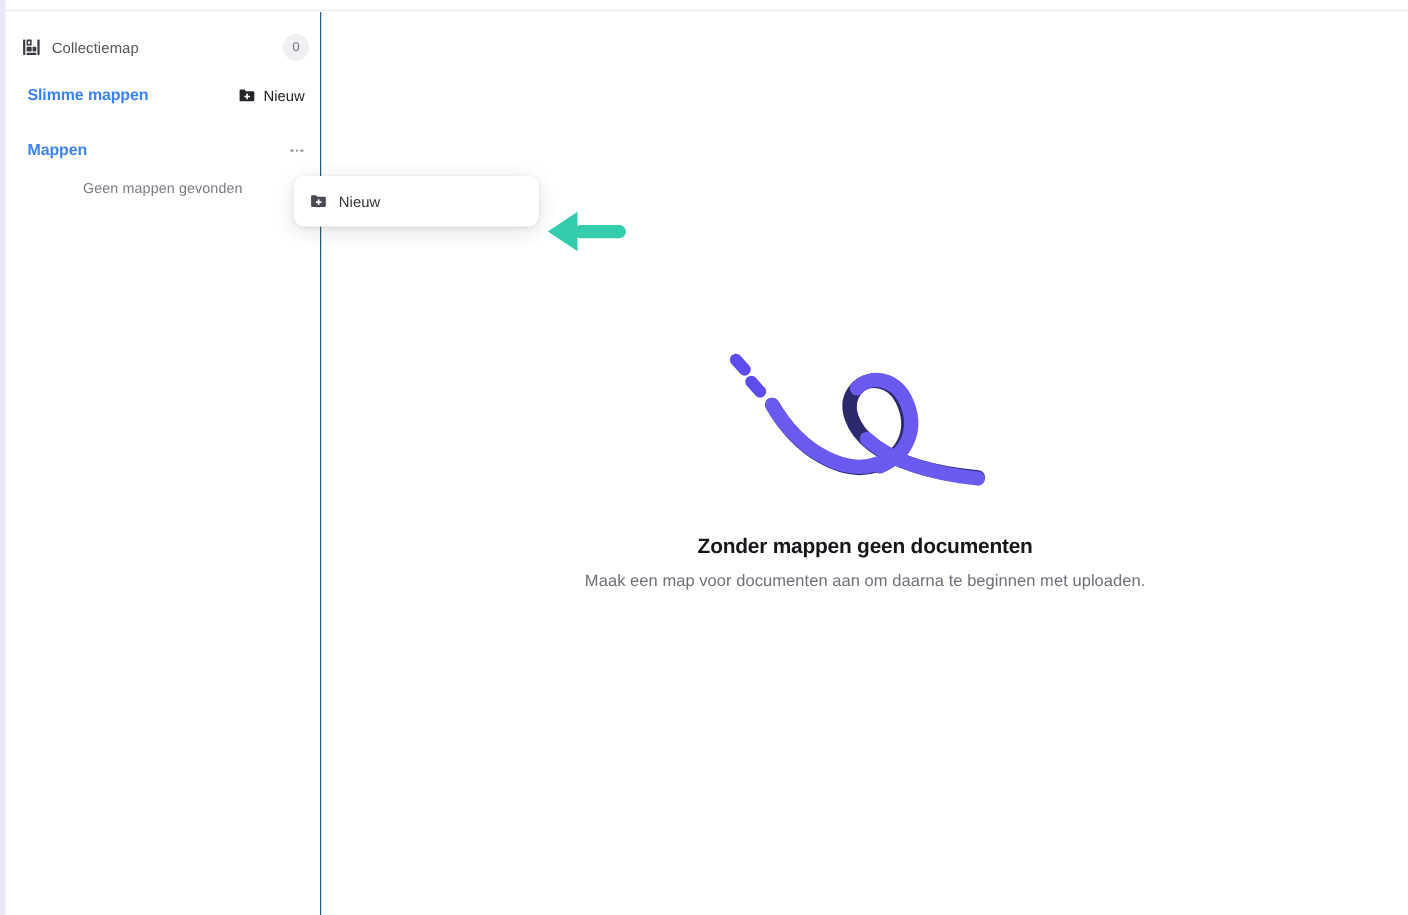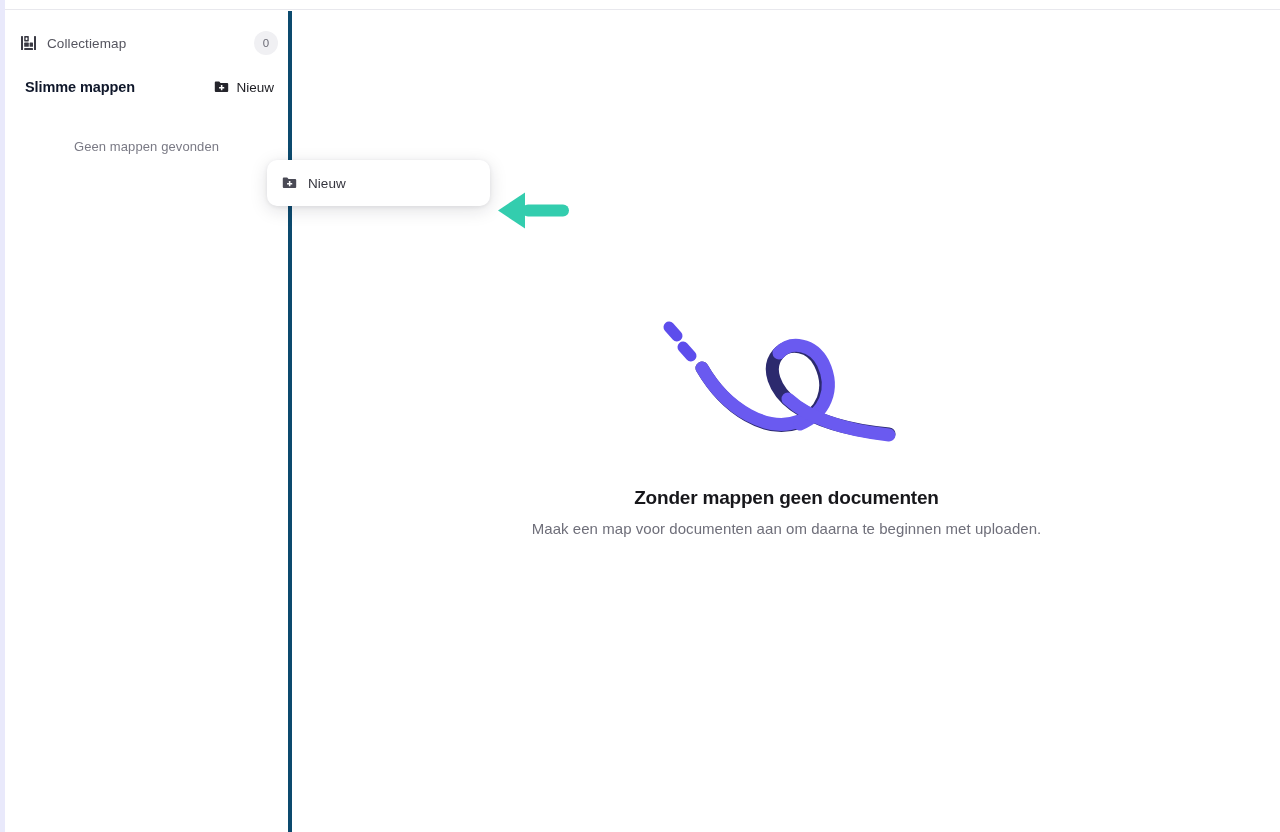--- a/index.html
+++ b/index.html
@@ -39,21 +39,21 @@
   }
 
   
   .sidebar {
     position: absolute;
     left: 5px;
     top: 11px;
     width: 287px;
     height: 821px;
     background: #ffffff;
-    border-right: 4px solid #0c4a6e;
+    border-right: 1px solid #0c4a6e;
     padding: 0;
   }
 
   .collection-row {
     display: flex;
     align-items: center;
     height: 36px;
     margin-top: 14px;
     padding: 0 10px 0 14px;
     cursor: pointer;
@@ -85,21 +85,21 @@
   }
   .section-header {
     display: flex;
     align-items: center;
     padding: 0 10px 0 20px;
     height: 24px;
   }
   .section-title {
     font-size: 14.5px;
     font-weight: 700;
-    color: #0f172a;
+    color: #3b82f6;
     flex: 1 1 auto;
     letter-spacing: -0.1px;
   }
   .section-action {
     display: flex;
     align-items: center;
     gap: 7px;
     font-size: 13.5px;
     color: #1d1d22;
     cursor: pointer;
@@ -245,20 +245,28 @@
             <rect x="6.9" y="5.1" width="1.5" height="5.2" rx="0.3" fill="#ffffff"></rect>
             <rect x="5.05" y="6.95" width="5.2" height="1.5" rx="0.3" fill="#ffffff"></rect>
           </svg>
         </span>
         <span>Nieuw</span>
       </span>
     </div>
   </div>
 
   <div class="section" style="margin-top:26px;">
+    <div class="section-header">
+      <span class="section-title">Mappen</span>
+      <span class="ellipsis-btn">
+        <i class="dot"></i>
+        <i class="dot"></i>
+        <i class="dot"></i>
+      </span>
+    </div>
     <div class="empty-line" style="padding-top:14px;">Geen mappen gevonden</div>
   </div>
 
 </aside>
 
 <div class="dropdown">
 
   <div class="menu-item">
     <span class="ico">
       <svg width="15" height="14" viewBox="0 0 15 14" aria-hidden="true">

